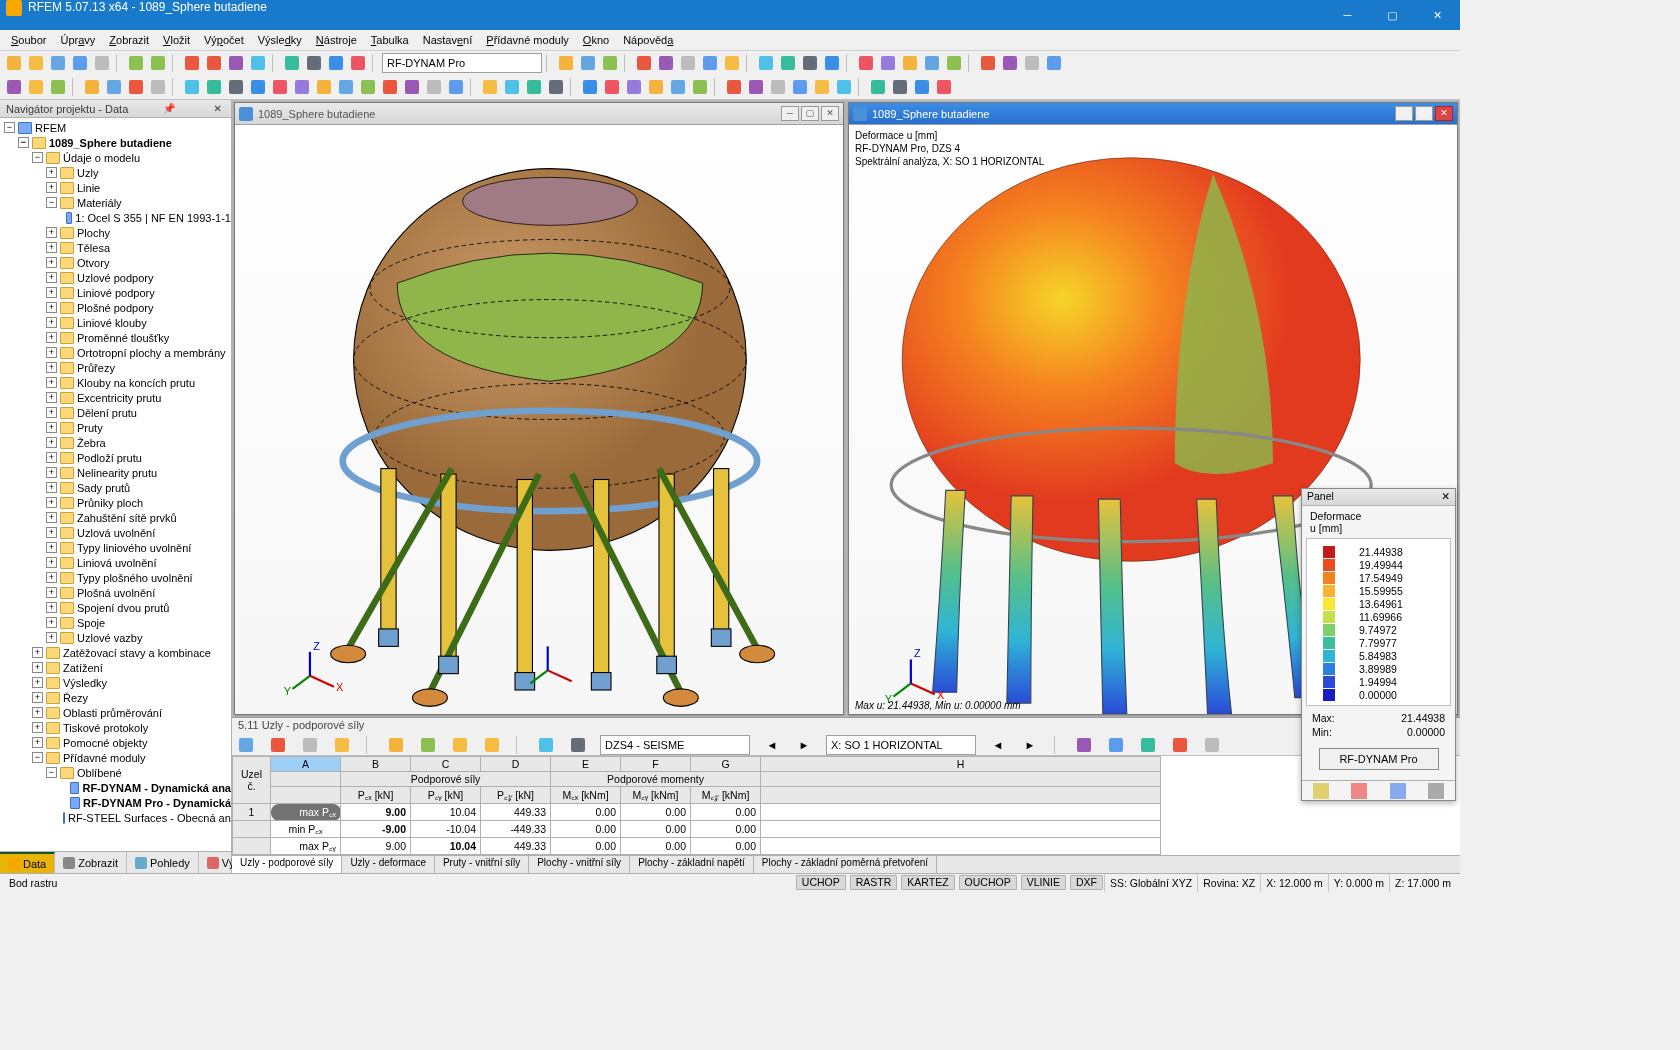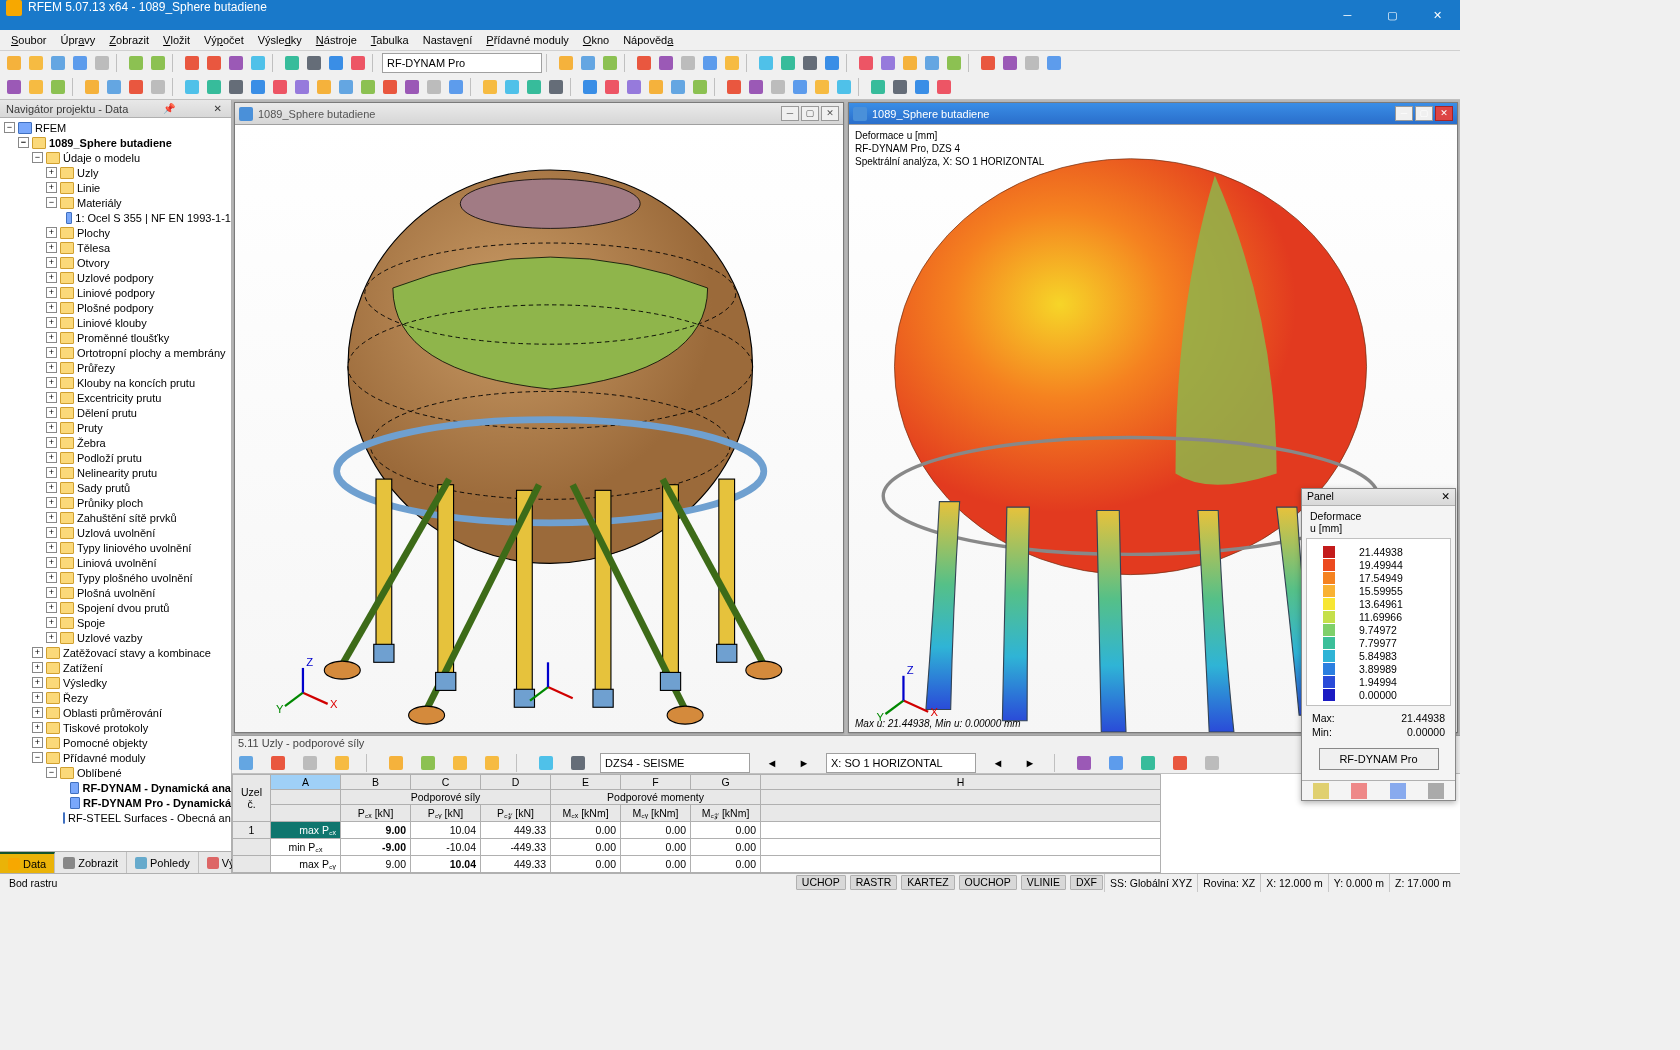--- a/index.html
+++ b/index.html
@@ -119,21 +119,21 @@
 
 
 .grid-section { background:#f0f0f0; border-top:1px solid #a0a0a0; }
 .grid-title { height:16px; padding:1px 6px; color:#444; font-size:11px; }
 .grid-toolbar { height:22px; display:flex; align-items:center; gap:12px; padding:0 4px; border-bottom:1px solid #c0c0c0; }
 .grid-wrap { background:#fff; }
 table.grid { border-collapse:collapse; font-size:10.5px; }
 table.grid th, table.grid td { border:1px solid #b0b0b0; padding:1px 4px; text-align:right; height:14px; }
 table.grid th { background:#e8e8e8; font-weight:normal; text-align:center; }
 table.grid th.colA { background:#9fd0f7; }
-table.grid td.sel { background:#0f766e; color:#fff; }
+table.grid td.sel { background:#737373; color:#fff;border-radius:8px; }
 table.grid td.rh { background:#e8e8e8; text-align:center; font-weight:normal; }
 table.grid td.bold { font-weight:bold; }
 .grid-tabs { height:18px; display:flex; border-top:1px solid #b0b0b0; background:#e8e8e8; font-size:10px; }
 .grid-tabs .gt { padding:1px 8px; border-right:1px solid #b0b0b0; cursor:default; }
 
 
 .panel-float {
   position:absolute; right:4px; top:388px; width:155px;
   background:#f4f4f4; border:1px solid #888; box-shadow:0 2px 6px rgba(0,0,0,.3);
   font-size:10.5px;
@@ -964,20 +964,28 @@
                 <td class="bold">10.04</td>
                 <td>449.33</td>
                 <td>0.00</td>
                 <td>0.00</td>
                 <td>0.00</td>
                 <td></td>
               </tr>
             </tbody>
           </table>
       </div>
+      <div class="grid-tabs" id="gridtabs">
+          <div class="gt" style="background: rgb(255, 255, 255);">Uzly - podporové síly</div>
+          <div class="gt">Uzly - deformace</div>
+          <div class="gt">Pruty - vnitřní síly</div>
+          <div class="gt">Plochy - vnitřní síly</div>
+          <div class="gt">Plochy - základní napětí</div>
+          <div class="gt">Plochy - základní poměrná přetvoření</div>
+        </div>
     </div>
 
     <div class="panel-float">
       <div class="pf-title">
         <span>Panel</span>
         <span class="x">✕</span>
       </div>
       <div style="padding:4px 8px 0;">
         <div>Deformace</div>
         <div>u [mm]</div>

